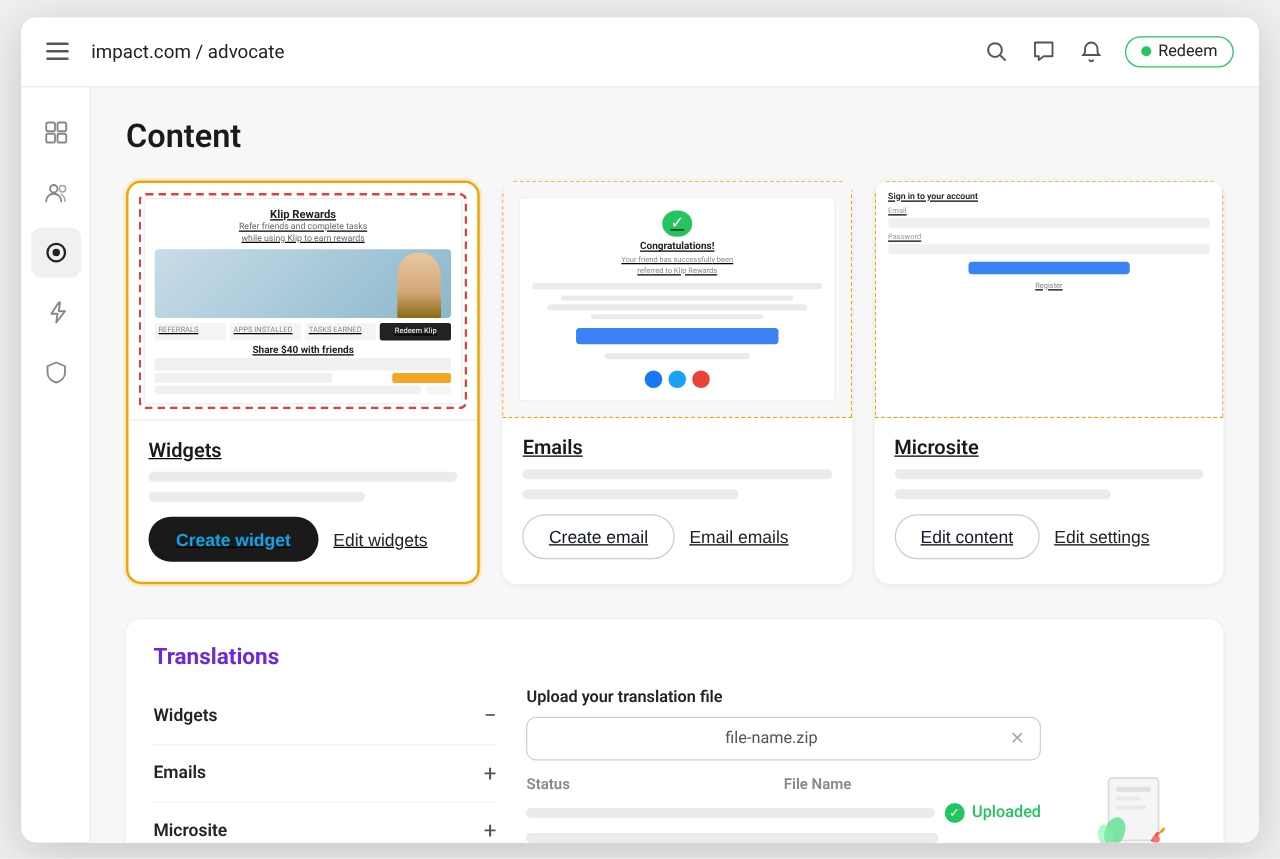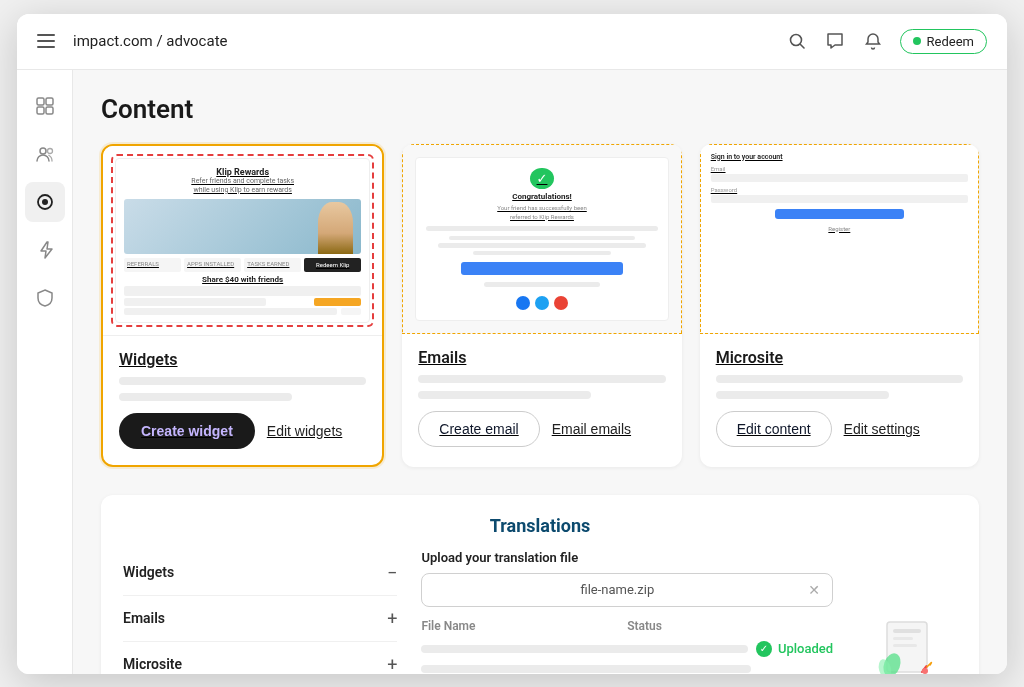--- a/index.html
+++ b/index.html
@@ -134,21 +134,21 @@
       flex-direction: column;
       gap: 8px;
     }
     .card-name { font-size: 16px; font-weight: 600; color: #1a1a1a; }
     .card-line { height: 8px; background: #ebebeb; border-radius: 4px; }
     .card-line.short { width: 70%; }
     .card-actions {
       display: flex; align-items: center; gap: 12px; margin-top: 4px;
     }
     .btn-primary {
-      background: #1a1a1a; color: #c4b5fd;
+      background: #1a1a1a; color: #0ea5e9;
       border: none; border-radius: 24px;
       padding: 10px 22px;
       font-size: 14px; font-weight: 600;
       cursor: pointer;
     }
     .btn-outline {
       background: #fff; color: #0f172a;
       border: 1.5px solid #ccc; border-radius: 24px;
       padding: 9px 20px;
       font-size: 14px;
@@ -160,23 +160,22 @@
       cursor: pointer; padding: 0;
     }
     
     .translations-section {
       background: #fff;
       border-radius: 12px;
       padding: 20px 22px;
       box-shadow: 0 1px 4px rgba(0,0,0,0.06);
     }
     .translations-title {
-      font-size: 18px; font-weight: 700; color: #0c4a6e;
+      font-size: 18px; font-weight: 700; color: #6d28d9;
       margin-bottom: 14px;
-      text-align: center;
     }
     .translations-body {
       display: flex; gap: 24px;
     }
     .translations-list {
       flex: 1;
     }
     .trans-item {
       display: flex; align-items: center; justify-content: space-between;
       padding: 12px 0;
@@ -429,22 +428,22 @@
           </div>
 
           <div class="upload-section">
             <div class="upload-label">Upload your translation file</div>
             <div class="upload-input-row">
               <span class="upload-filename">file-name.zip</span>
               <span class="upload-clear">✕</span>
             </div>
             <div class="file-table">
               <div class="file-table-header">
+                <div class="col">Status</div>
                 <div class="col">File Name</div>
-                <div class="col">Status</div>
               </div>
               <div class="file-table-row">
                 <div class="file-line"></div>
                 <div class="status-uploaded">
                   <span class="status-dot">✓</span>
                   <span>Uploaded</span>
                 </div>
               </div>
               <div style="height:8px; background:#ebebeb; border-radius:4px; margin-top:8px; width:80%;"></div>
             </div>

